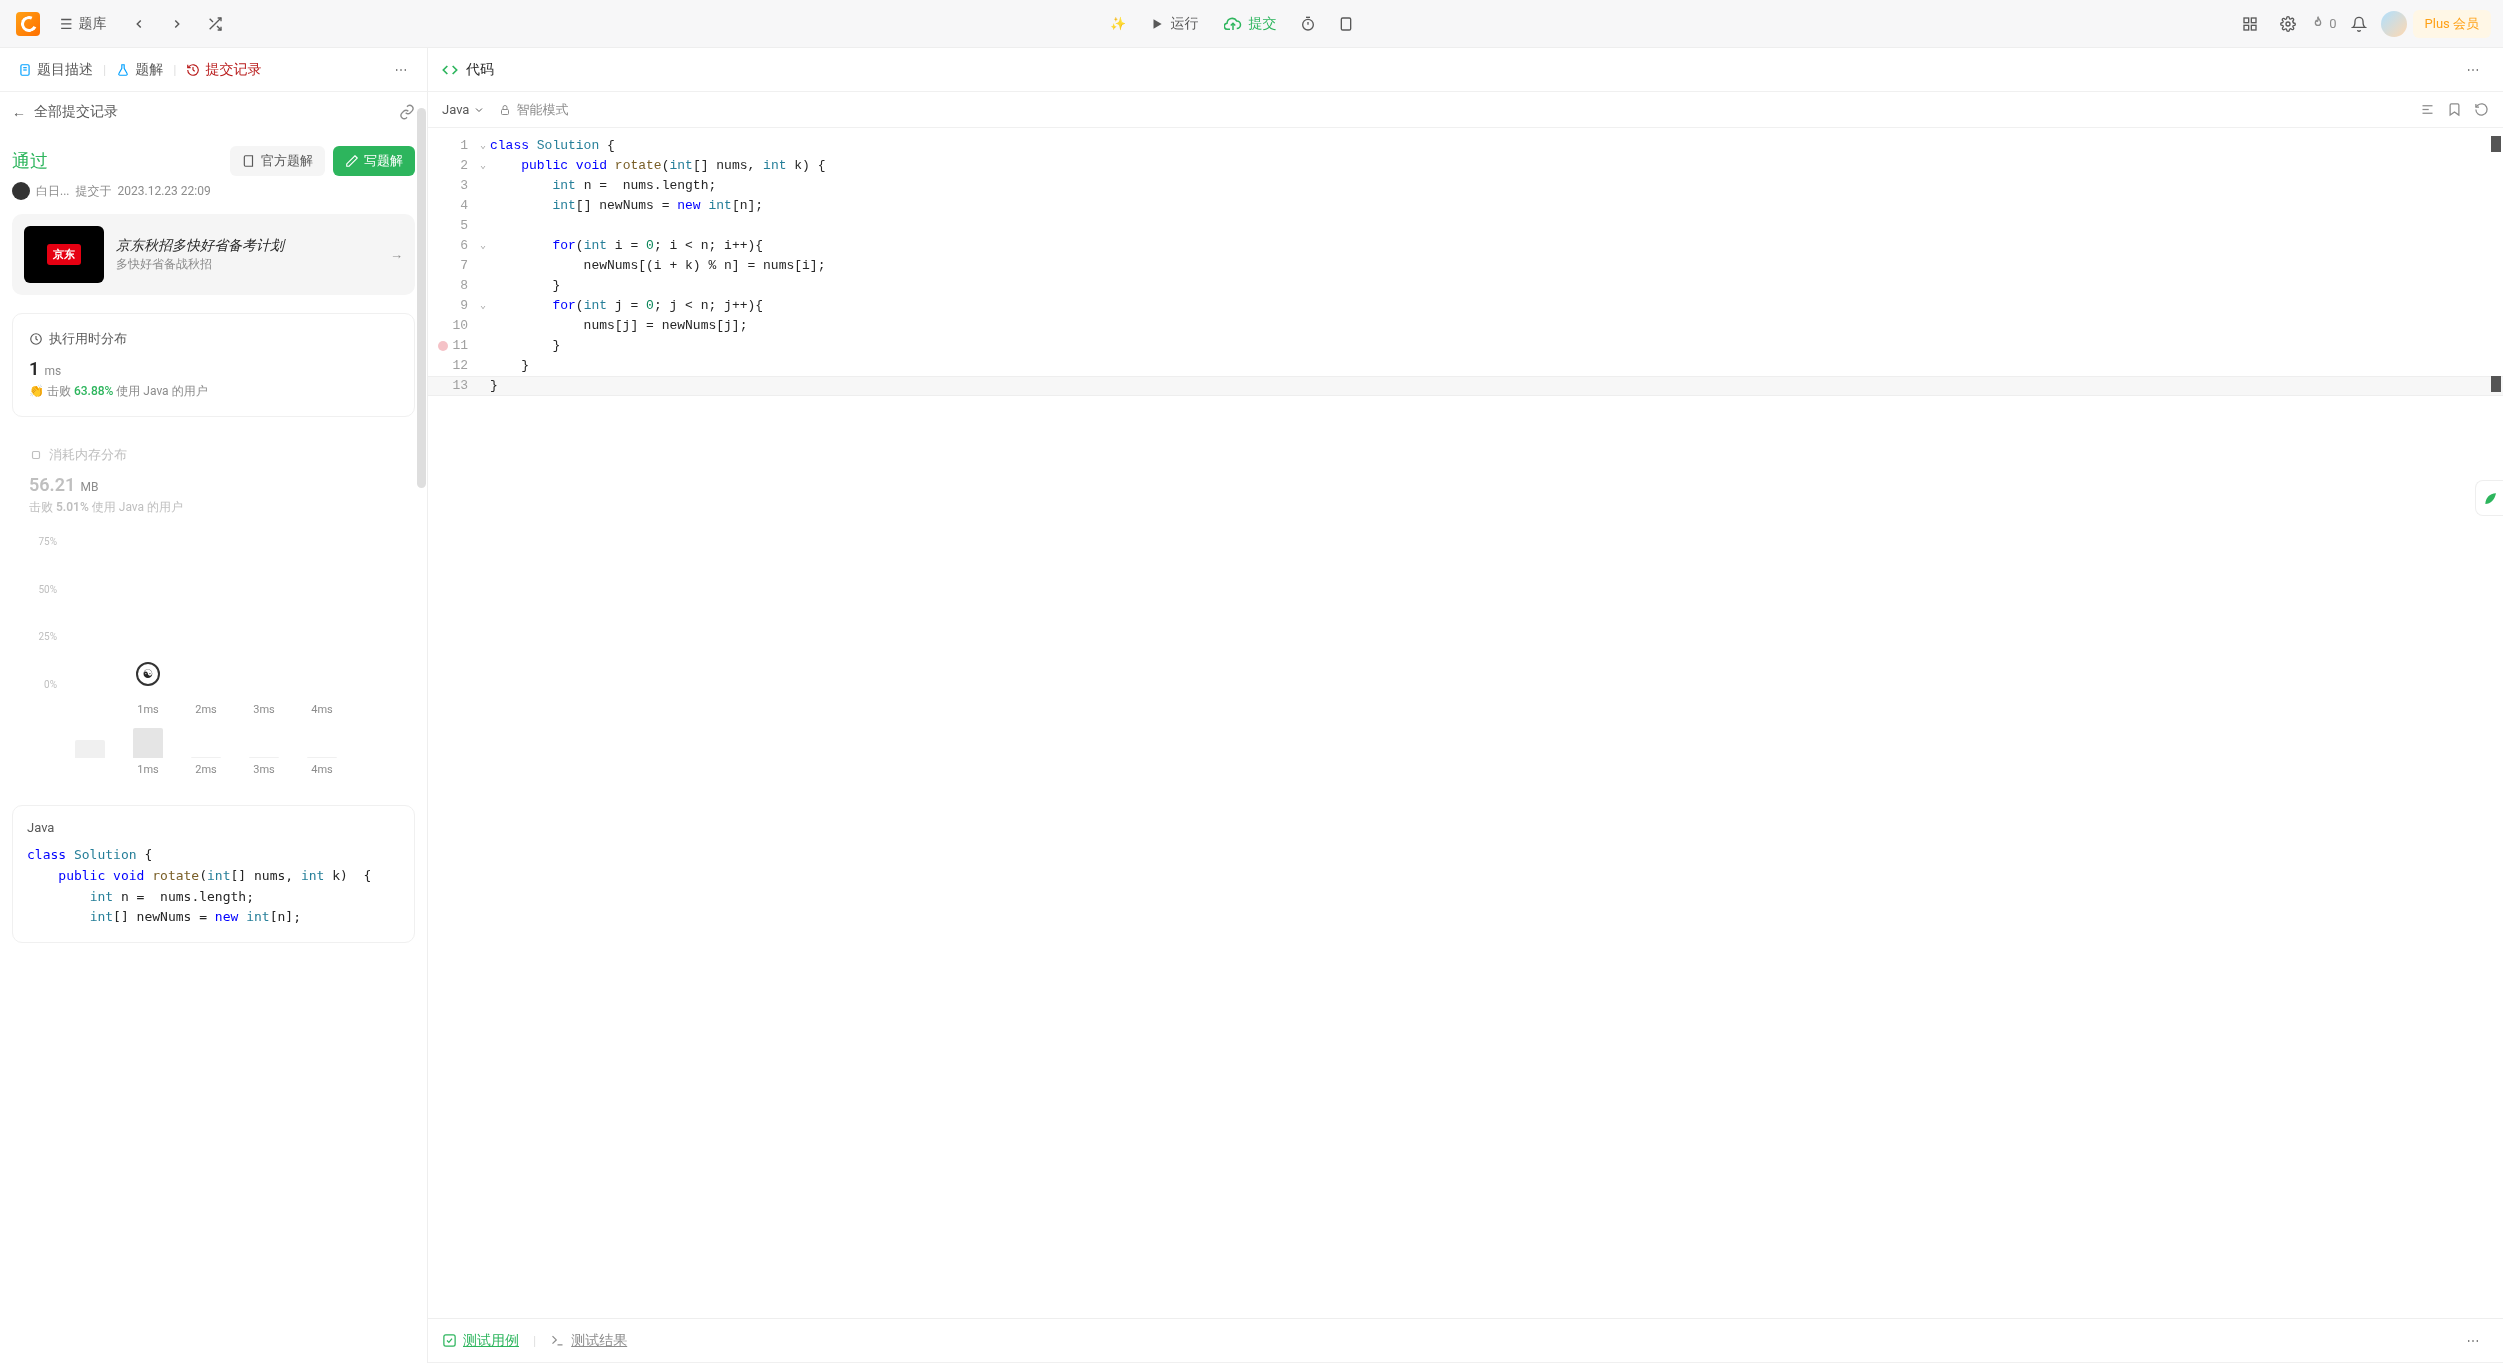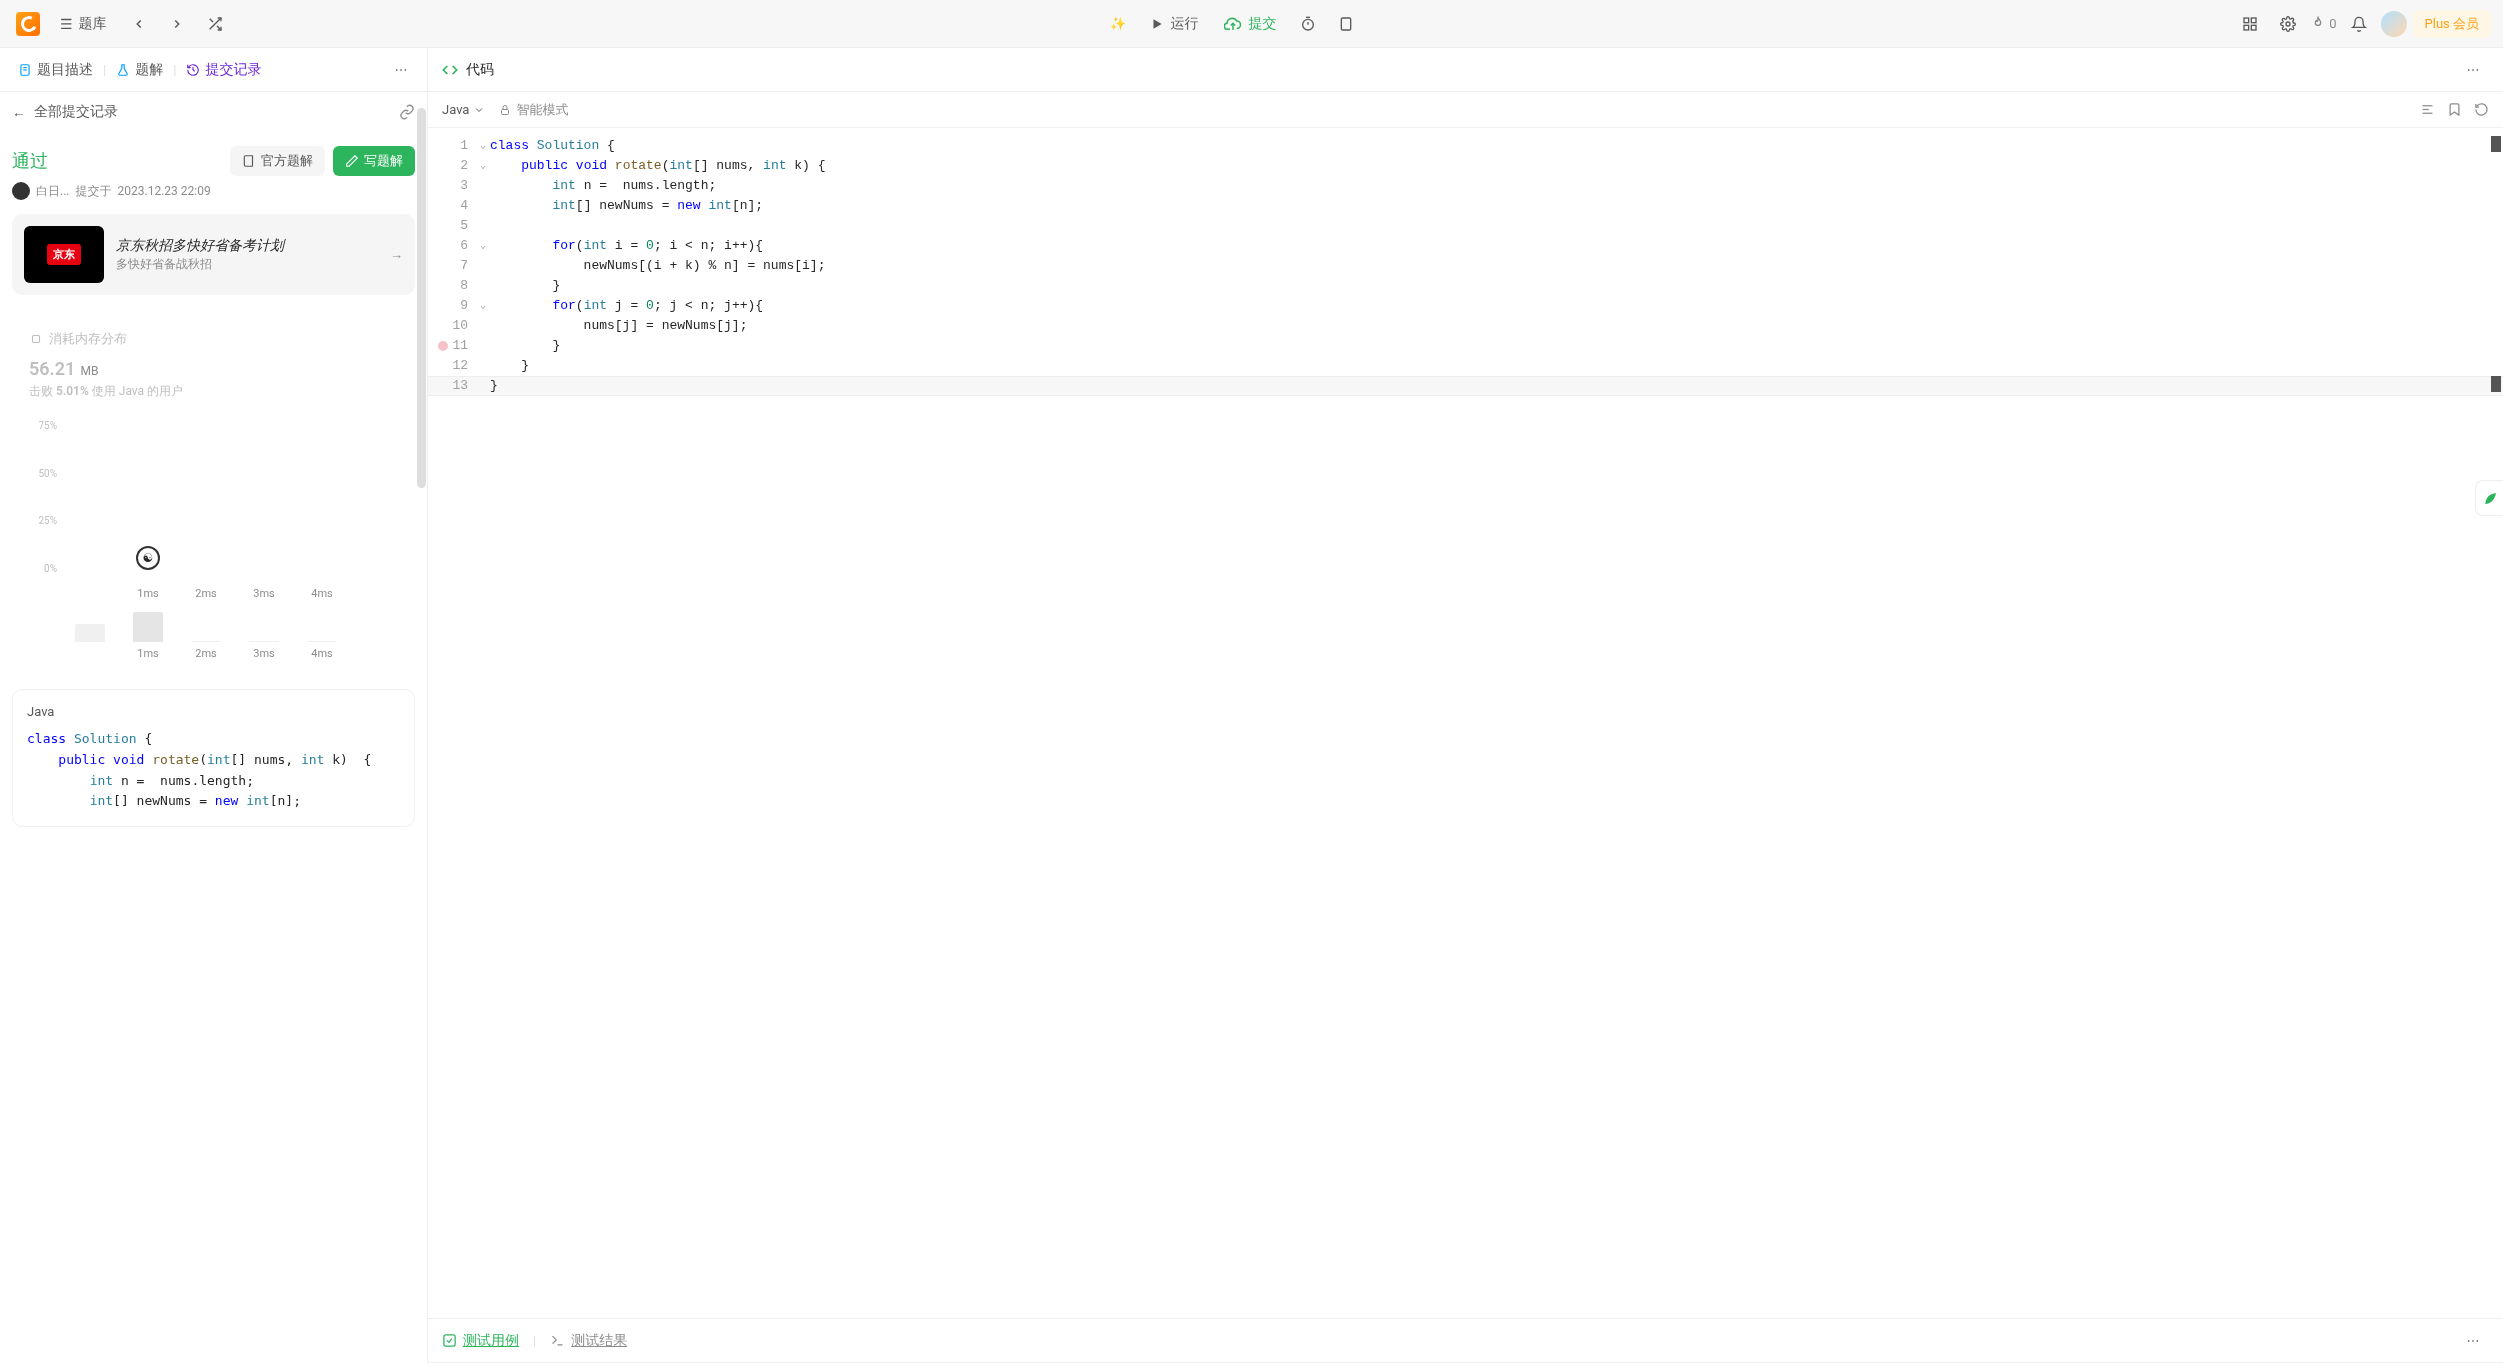--- a/index.html
+++ b/index.html
@@ -12,21 +12,21 @@
   .logo::before{content:"";position:absolute;left:5px;top:4px;width:10px;height:10px;border:3px solid #fff;border-right-color:transparent;border-radius:50%;transform:rotate(-20deg);}
   .submit-btn{color:#2db55d;}
   .plus-badge{background:#fff7e6;color:#ffa116;padding:5px 12px;border-radius:6px;font-size:13px;}
   .streak{display:flex;align-items:center;gap:3px;color:#8c8c8c;}
   .avatar{width:26px;height:26px;border-radius:50%;background:linear-gradient(135deg,#b0e0ff,#ffd8b0);}
   .main{display:flex;height:calc(100vh - 48px);}
   .left-pane{width:428px;display:flex;flex-direction:column;border-right:1px solid #eee;background:#fff;position:relative;}
   .right-pane{flex:1;display:flex;flex-direction:column;background:#fff;}
   .tabs{display:flex;align-items:center;height:44px;padding:0 10px;border-bottom:1px solid #f0f0f0;gap:2px;}
   .tab{display:flex;align-items:center;gap:5px;padding:6px 8px;color:#595959;font-size:14px;cursor:pointer;font-family:Liberation Mono, monospace;}
-  .tab.active{color:#6d28d9;}
+  .tab.active{color:#b91c1c;}
   .tab-sep{color:#e0e0e0;}
   .tabs .more{margin-left:auto;}
   .subm-head{display:flex;align-items:center;gap:8px;padding:8px 12px;height:40px;font-size:14px;color:#595959;}
   .linkicon{margin-left:auto;color:#8c8c8c;}
   .left-body{flex:1;overflow-y:auto;padding:0 12px 20px;}
   .status-row{display:flex;align-items:center;justify-content:space-between;padding:14px 0 6px;}
   .accepted{color:#2db55d;font-size:18px;font-weight:500;}
   .btns{display:flex;gap:8px;}
   .pill{display:flex;align-items:center;gap:5px;padding:6px 12px;border-radius:6px;font-size:13px;cursor:pointer;}
   .pill.grey{background:#f5f5f5;color:#595959;}
@@ -263,20 +263,39 @@
         <div class="promo-img">
             <div class="promo-img-inner">京东</div>
           </div>
         <div class="promo-txt">
           <div class="promo-title">京东秋招多快好省备考计划</div>
           <div class="promo-sub">多快好省备战秋招</div>
         </div>
         <div class="promo-arrow">→</div>
       </div>
 
+      <div class="card boxed">
+        <div class="card-head">
+          <svg width="14" height="14" viewBox="0 0 24 24" fill="none" stroke="currentColor" stroke-width="2">
+              <circle cx="12" cy="12" r="9"></circle>
+              <polyline points="12 7 12 12 15 14"></polyline>
+            </svg>
+          <span>执行用时分布</span>
+        </div>
+        <div>
+          <span class="big-num">1</span>
+          <span class="unit">ms</span>
+        </div>
+        <div class="beat">
+          <span class="clap">👏</span>
+          <span>击败</span>
+          <span class="pct">63.88%</span>
+          <span>使用 Java 的用户</span>
+        </div>
+      </div>
 
       <div class="card dim">
         <div class="card-head">
           <svg width="14" height="14" viewBox="0 0 24 24" fill="none" stroke="currentColor" stroke-width="2">
               <rect x="6" y="6" width="12" height="12" rx="2"></rect>
             </svg>
           <span>消耗内存分布</span>
         </div>
         <div>
           <span class="big-num">56.21</span>

